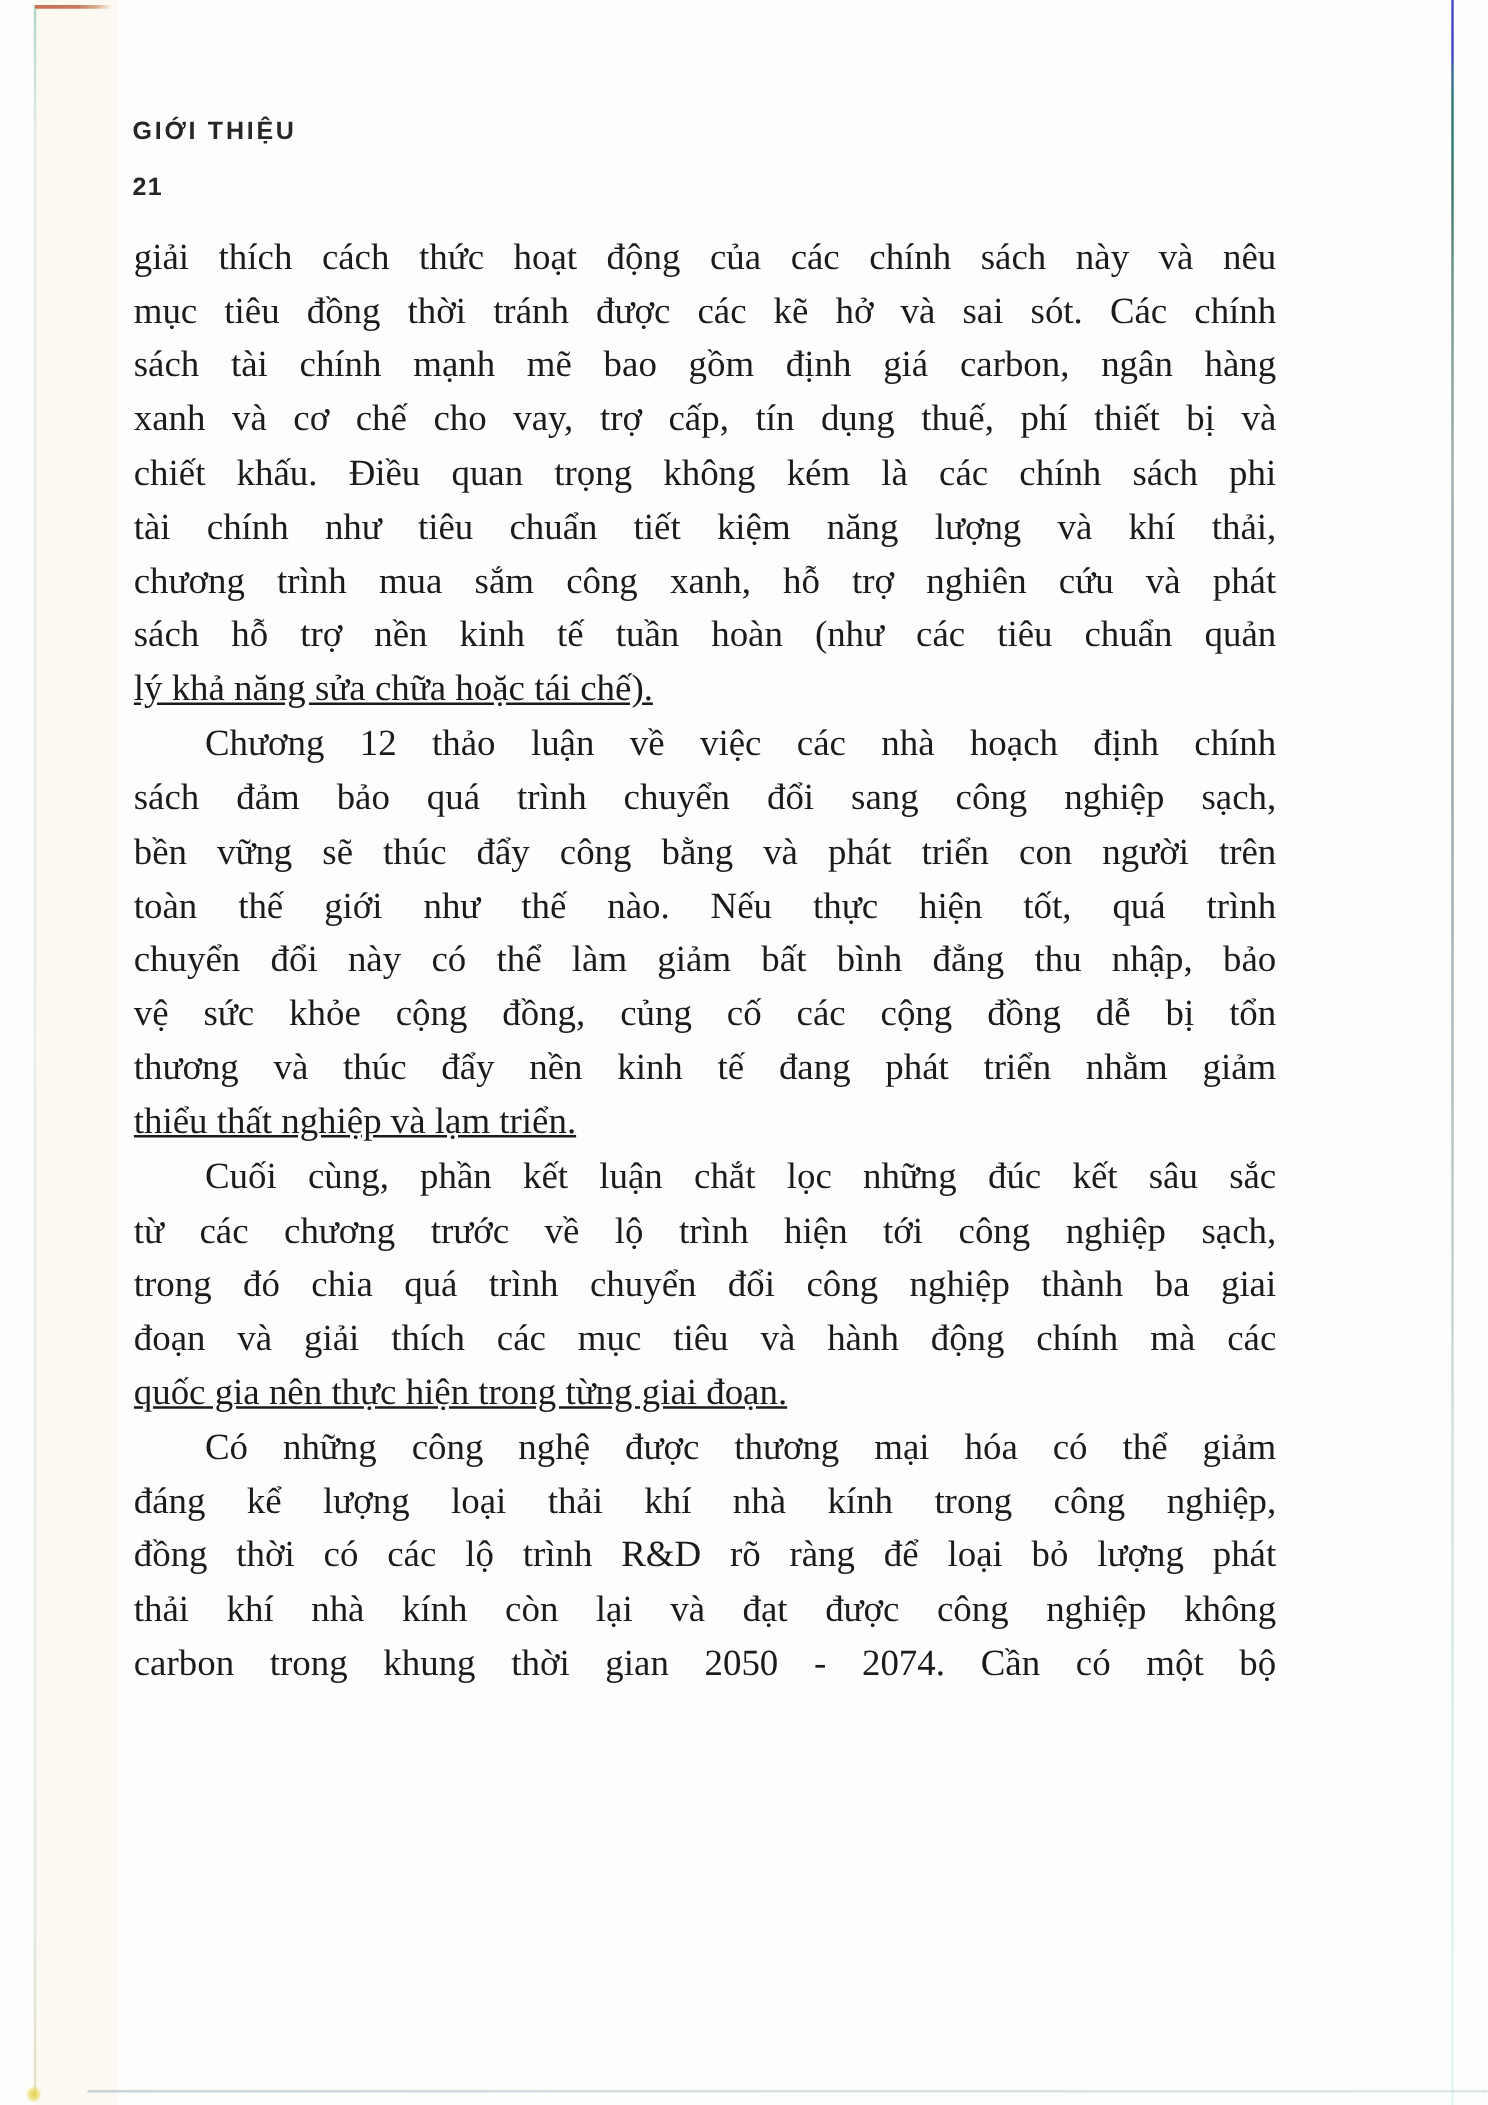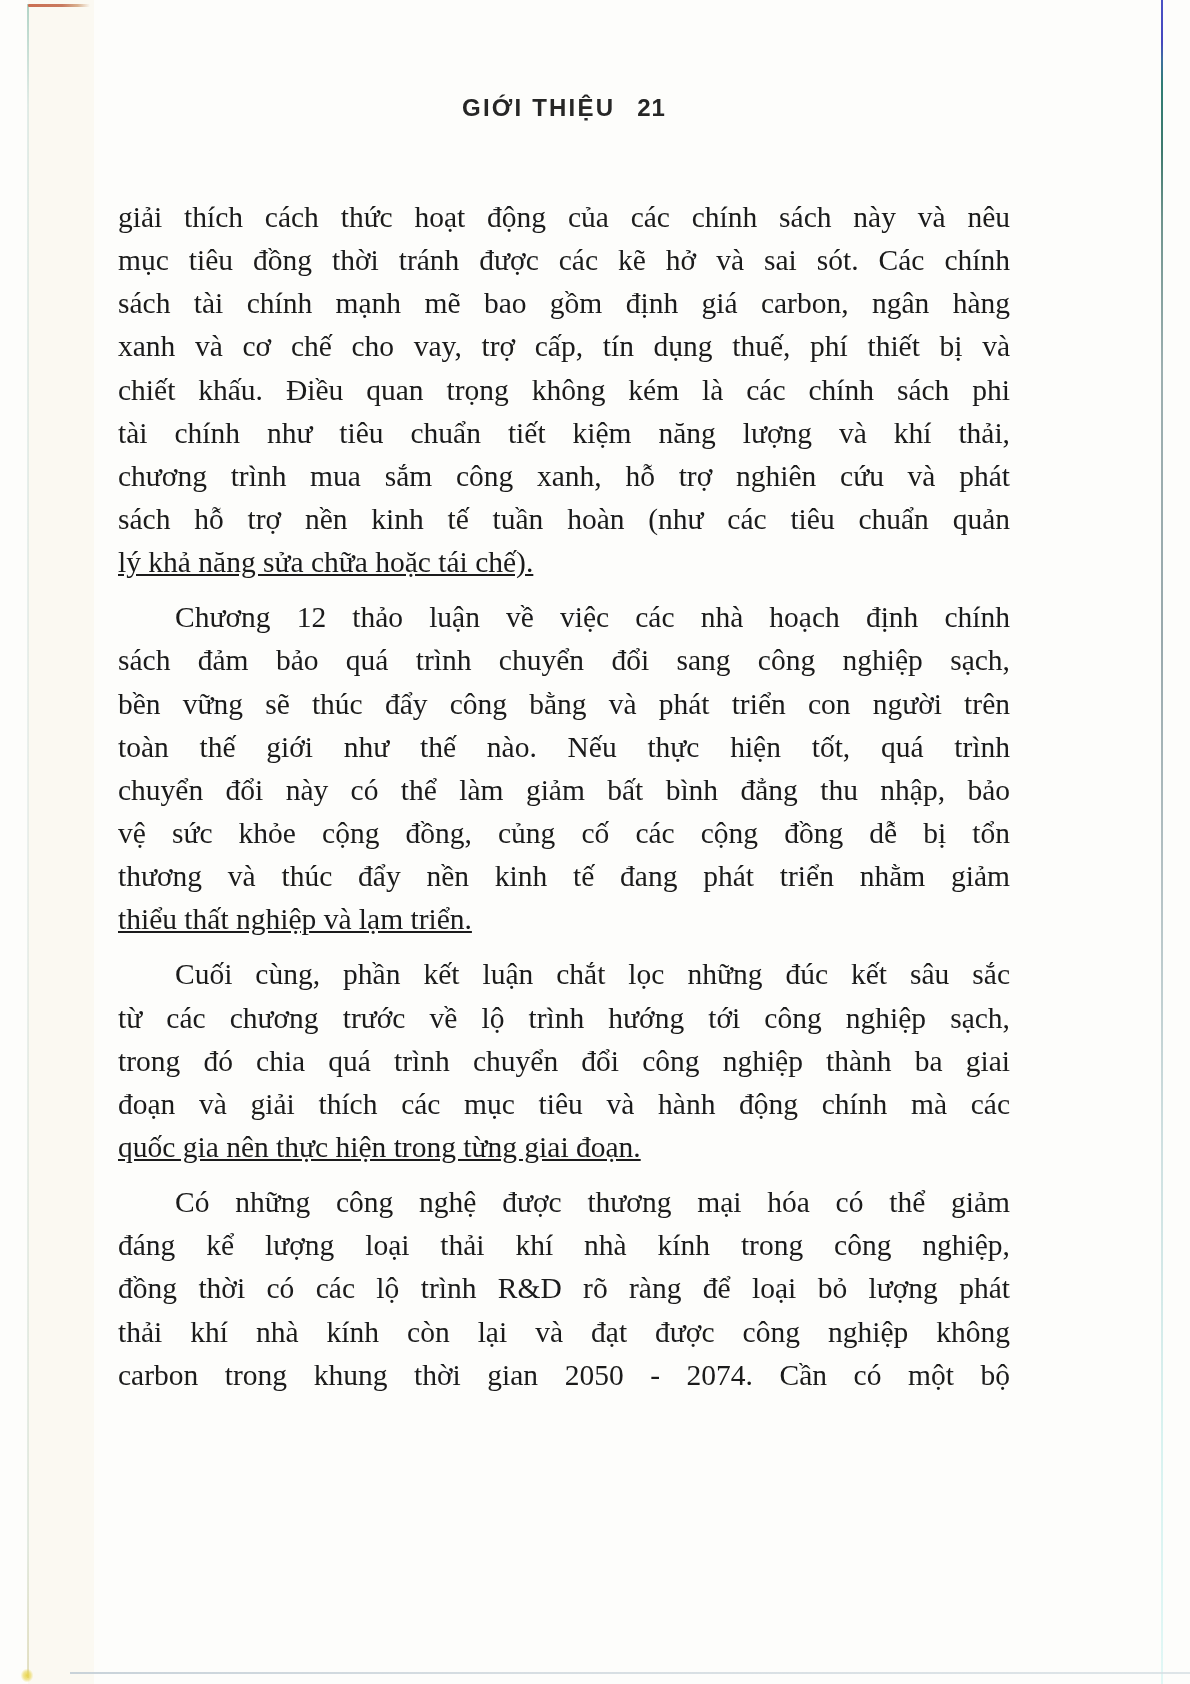--- a/index.html
+++ b/index.html
@@ -105,38 +105,39 @@
     position: absolute;
     left: 106px;
     top: 94px;
     width: 916px;
     display: flex;
     justify-content: center;
     align-items: baseline;
     gap: 22px;
     font-family: "Liberation Sans", "DejaVu Sans", sans-serif;
     font-weight: bold;
-    font-size: 24px;
+    font-size: 20px;
     letter-spacing: 2.2px;
     color: #262626;
+    flex-direction: column;
   }
   .running-head .pageno {
     letter-spacing: 1px;
   }
   
   .text-block {
     position: absolute;
     left: 106px;
     top: 184px;
     width: 916px;
     font-size: 29.5px;
     color: #1b1b1b;
   }
   .para {
-    margin: 12px;
+    margin: 1px;
   }
   .ln {
     line-height: 43.15px;
     height: 43.15px;
     white-space: normal;
     overflow: hidden;
   }
   .j {
     text-align: justify;
     text-align-last: justify;
@@ -187,21 +188,21 @@
       <div class="ln j">bền vững sẽ thúc đẩy công bằng và phát triển con người trên</div>
       <div class="ln j">toàn thế giới như thế nào. Nếu thực hiện tốt, quá trình</div>
       <div class="ln j">chuyển đổi này có thể làm giảm bất bình đẳng thu nhập, bảo</div>
       <div class="ln j">vệ sức khỏe cộng đồng, củng cố các cộng đồng dễ bị tổn</div>
       <div class="ln j">thương và thúc đẩy nền kinh tế đang phát triển nhằm giảm</div>
       <div class="ln last">thiểu thất nghiệp và lạm triển.</div>
     </div>
 
     <div class="para">
       <div class="ln j ind">Cuối cùng, phần kết luận chắt lọc những đúc kết sâu sắc</div>
-      <div class="ln j">từ các chương trước về lộ trình hướng tới công nghiệp sạch,</div>
+      <div class="ln j">từ các chương trước về lộ trình hiện tới công nghiệp sạch,</div>
       <div class="ln j">trong đó chia quá trình chuyển đổi công nghiệp thành ba giai</div>
       <div class="ln j">đoạn và giải thích các mục tiêu và hành động chính mà các</div>
       <div class="ln last">quốc gia nên thực hiện trong từng giai đoạn.</div>
     </div>
 
     <div class="para">
       <div class="ln j ind">Có những công nghệ được thương mại hóa có thể giảm</div>
       <div class="ln j">đáng kể lượng loại thải khí nhà kính trong công nghiệp,</div>
       <div class="ln j">đồng thời có các lộ trình R&amp;D rõ ràng để loại bỏ lượng phát</div>
       <div class="ln j">thải khí nhà kính còn lại và đạt được công nghiệp không</div>

